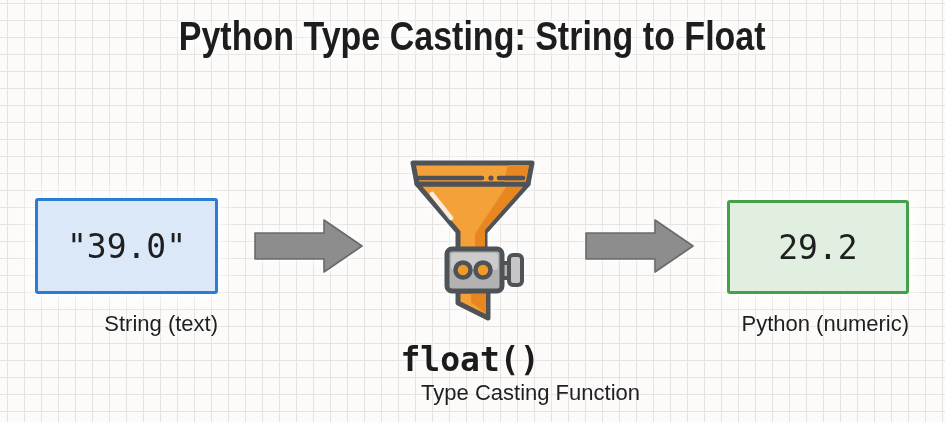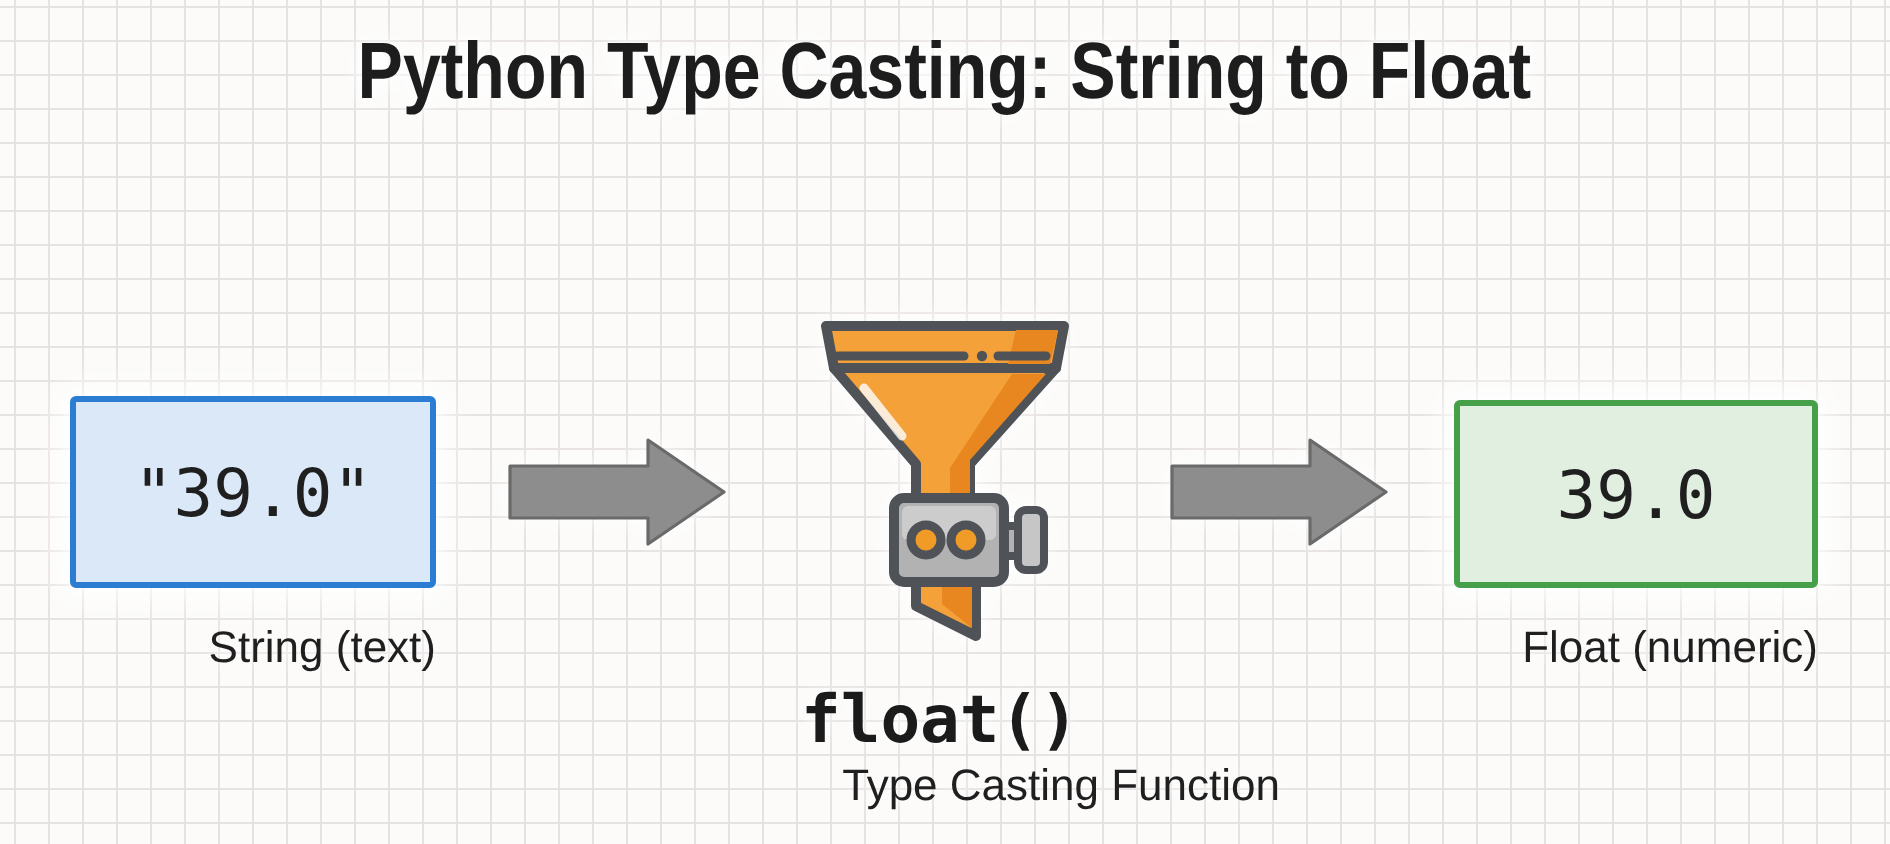--- a/index.html
+++ b/index.html
@@ -140,20 +140,20 @@
 
     <circle cx="58" cy="118" r="7.5" fill="#f09a28" stroke="#4f5256" stroke-width="4.5"></circle>
     <circle cx="78" cy="118" r="7.5" fill="#f09a28" stroke="#4f5256" stroke-width="4.5"></circle>
   </svg>
 
   <svg class="arrow arrow-2" viewBox="0 0 110 54">
     <polygon points="1,14 70,14 70,1 108,27 70,53 70,40 1,40" fill="#8d8d8d" stroke="#6a6a6a" stroke-width="1.6" stroke-linejoin="round"></polygon>
   </svg>
 
   <div class="value-box float-box">
-    <span>39.0</span>
+    <span>29.2</span>
   </div>
-  <div class="box-caption float-caption">Float (numeric)</div>
+  <div class="box-caption float-caption">Python (numeric)</div>
 
   <div class="function-name">float()</div>
   <div class="function-caption">Type Casting Function</div>
 
 </div>
 
 </body></html>

